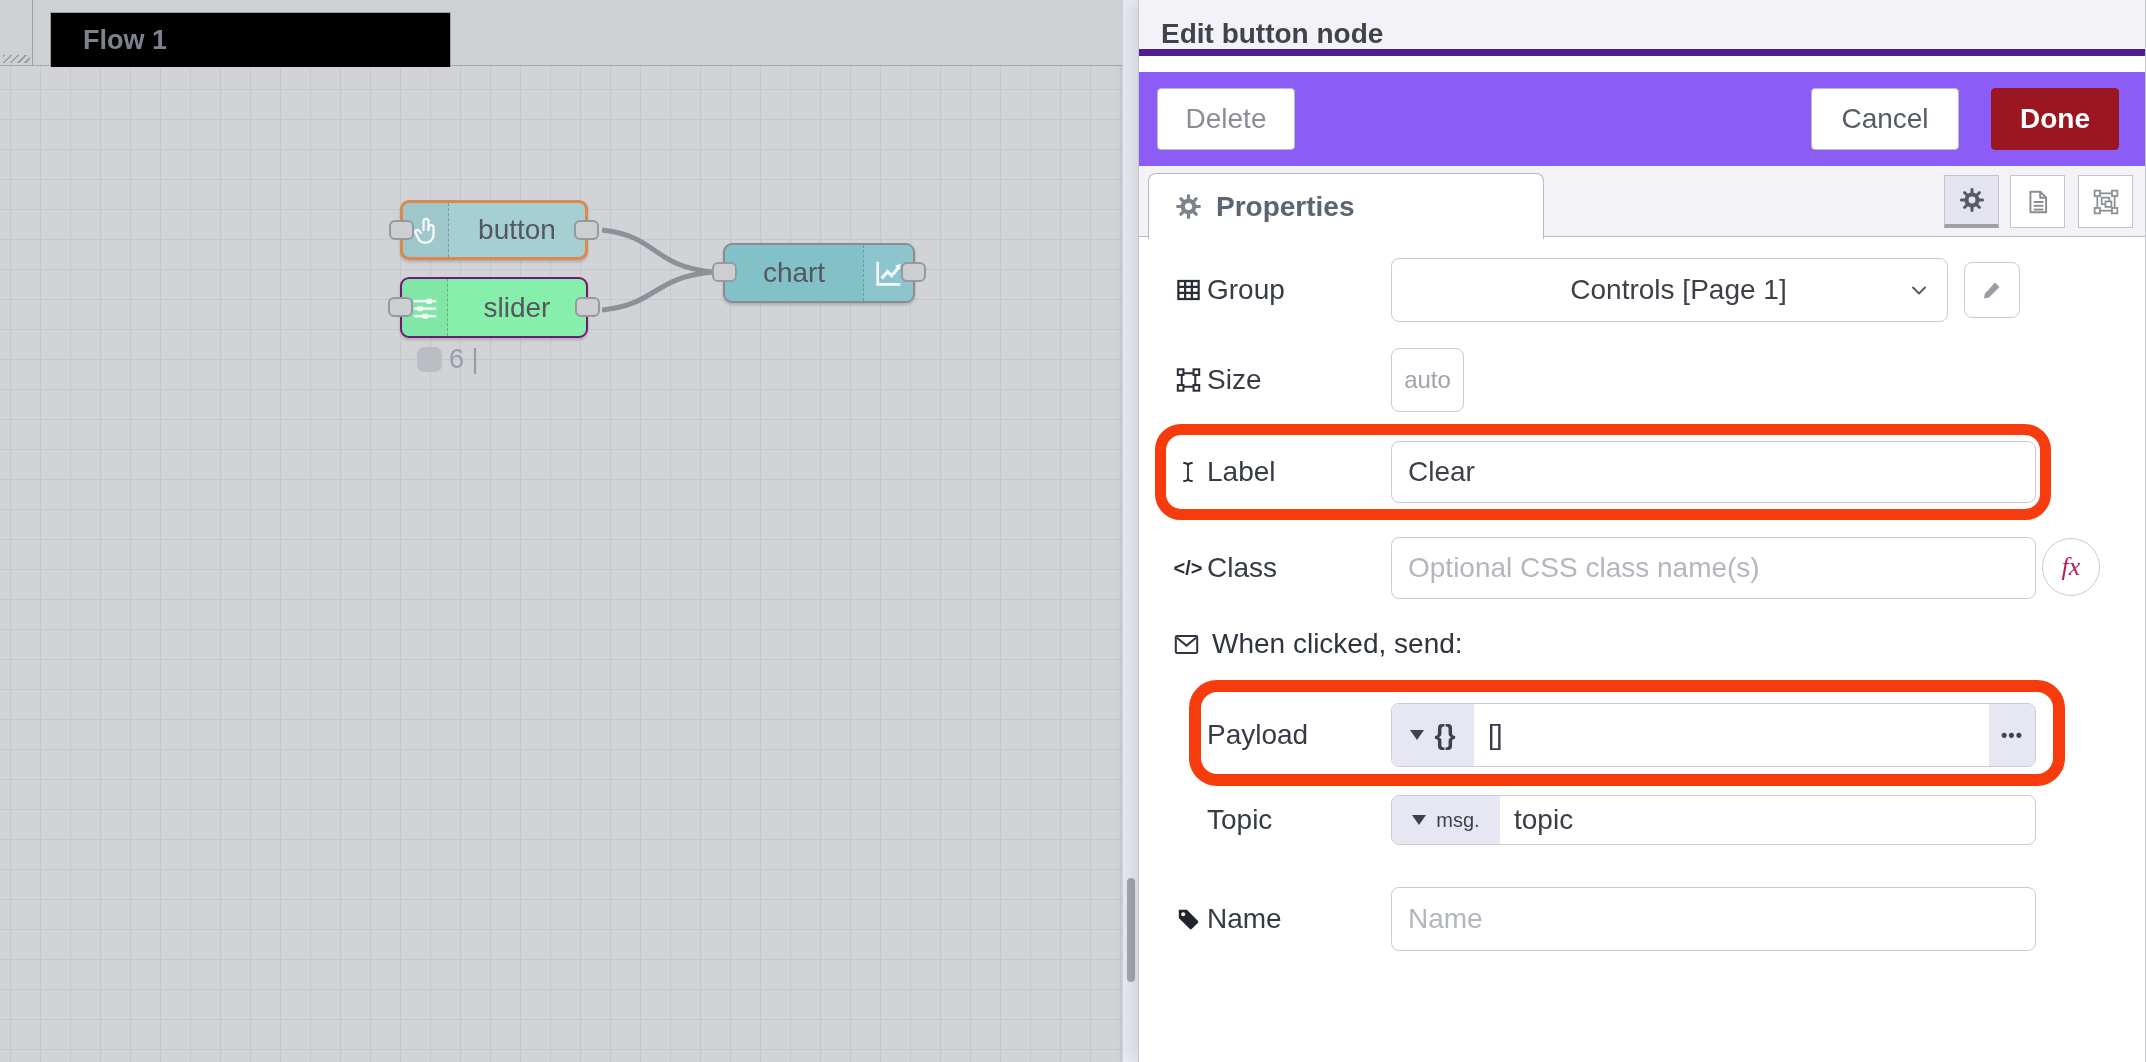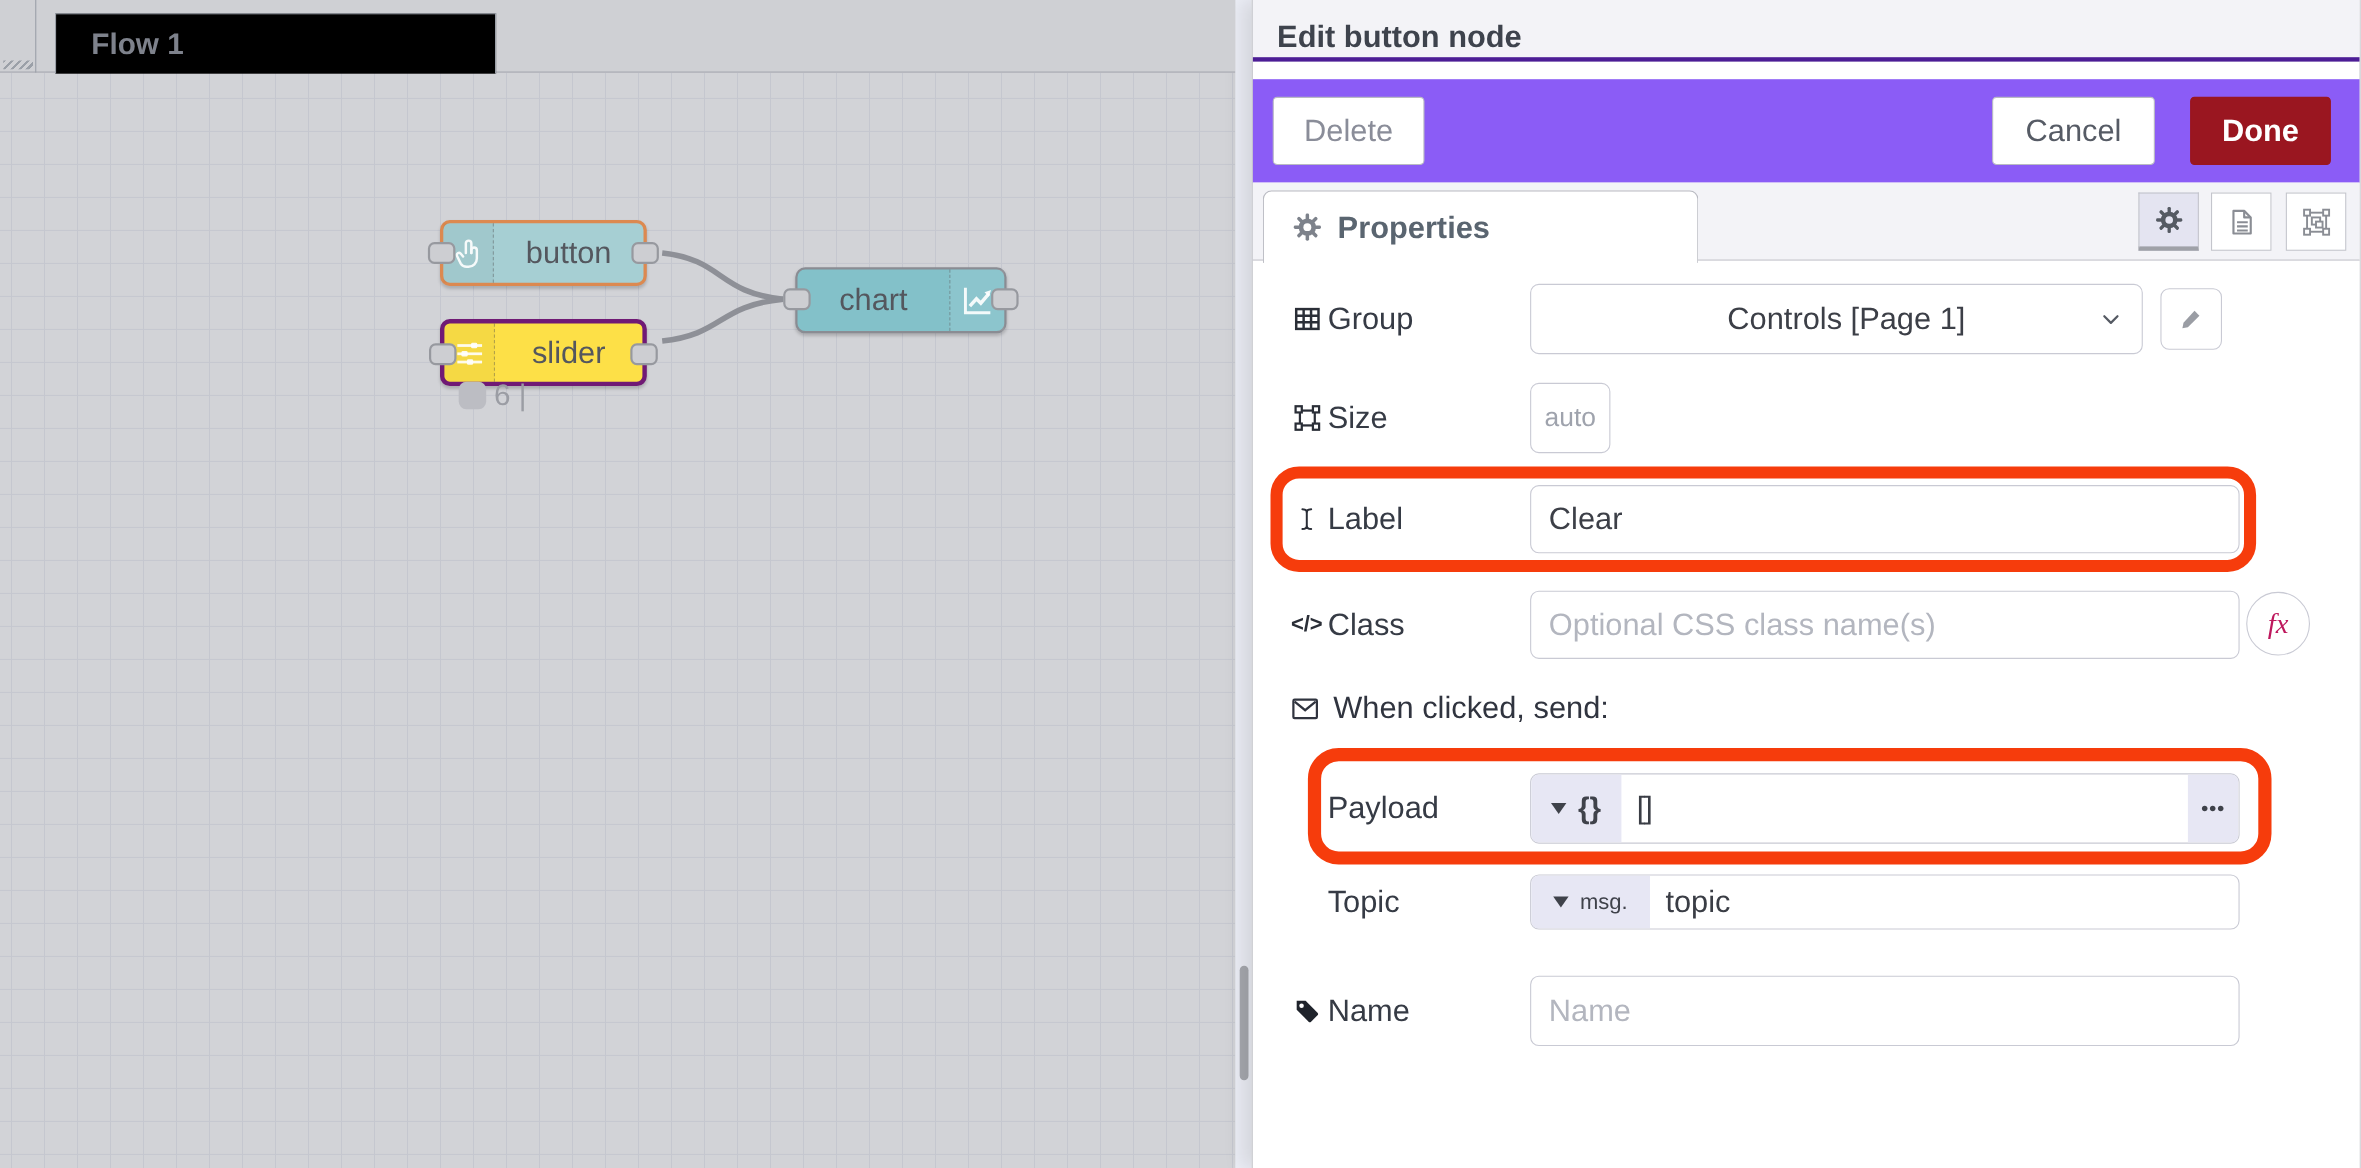--- a/index.html
+++ b/index.html
@@ -18,38 +18,38 @@
   .grid { position:absolute; left:0; top:66px; width:100%; height:996px; background-color:#d2d3d7;
       background-image:linear-gradient(to right,#c5c7cf 1px,transparent 1px),linear-gradient(to bottom,#c5c7cf 1px,transparent 1px);
       background-size:30px 30px; background-position:10px 23px; }
 
   .wires { position:absolute; left:0; top:0; width:1123px; height:1062px; z-index:4; }
   .node { position:absolute; border-radius:9px; z-index:5; box-shadow:0 2px 3px rgba(0,0,0,0.18); }
   .node-label { position:absolute; top:0; bottom:0; display:flex; align-items:center; justify-content:center;
       font-size:28px; color:#54575e; }
   .icon-box { position:absolute; top:0; bottom:0; width:46px; display:flex; align-items:center; justify-content:center; }
   .node-button { left:400px; top:200px; width:188px; height:60px; background:#a6cfd3; border:3px solid #dc8950; }
-  .node-slider { left:400px; top:290px; width:188px; height:61px; background:#fde047; border:4px solid #701a75; }
+  .node-slider { left:400px; top:277px; width:188px; height:61px; background:#86efac; border:2px solid #701a75; }
   .node-chart  { left:723px; top:243px; width:192px; height:60px; background:#83c1c9; border:2px solid #8a8c93; }
   .icon-left   { left:0; border-right:1px dashed rgba(80,80,80,.4); background:rgba(0,0,0,.03); }
   .icon-right  { right:0; border-left:1px dashed rgba(80,80,80,.4); background:rgba(255,255,255,.08); }
   .lbl-right { left:46px; right:0; }
   .lbl-left  { left:0; right:50px; }
   .port { position:absolute; width:25px; height:20px; background:#cdced2; border:2px solid #97999f; border-radius:6px; z-index:6; }
   .status-badge { position:absolute; left:417px; top:347px; width:25px; height:25px; background:#bcbdc3; border-radius:7px; z-index:5; }
   .status-text { position:absolute; left:449px; top:344px; font-size:27px; color:#9b9da4; z-index:5; }
 
   
   .scroll-strip { position:absolute; left:1123px; top:0; width:15px; height:1062px; background:#eceef6; }
   .scroll-thumb { position:absolute; left:4px; top:878px; width:8px; height:104px; background:#a7a9af; border-radius:4px; }
 
   
   .tray { position:absolute; left:1138px; top:0; width:1008px; height:1062px; background:#fff;
       border-left:1px solid #c6c7cc; border-right:1px solid #c6c7cc; box-shadow:-10px 0 16px rgba(0,0,0,.10); }
-  .tray-header { position:absolute; left:0; top:0; width:100%; height:56px; background:#f3f3f7; border-bottom:4px solid #4c1d95; }
+  .tray-header { position:absolute; left:0; top:0; width:100%; height:56px; background:#f3f3f7; border-bottom:7px solid #4c1d95; }
   .tray-title { position:absolute; left:22px; top:18px; font-size:28px; font-weight:bold; color:#3e434d; }
   .tray-toolbar { position:absolute; left:0; top:72px; width:100%; height:94px; background:#8b5cf6; }
   .btn { position:absolute; height:62px; border-radius:4px; border:1px solid #b9bac2; background:#fff;
       font-size:28px; display:flex; align-items:center; justify-content:center; cursor:pointer; }
   .btn-delete { left:18px; top:16px; width:138px; color:#8a8d99; }
   .btn-cancel { left:672px; top:16px; width:148px; color:#565b65; }
   .btn-done { left:852px; top:16px; width:128px; background:#9a1620; border-color:#9a1620; color:#fff; font-weight:600; }
 
   .tab-row { position:absolute; left:0; top:166px; width:100%; height:71px; background:#f3f3f7; border-bottom:1px solid #b8b9c1; }
   .props-tab { position:absolute; left:9px; top:7px; width:396px; height:66px; background:#fff;

